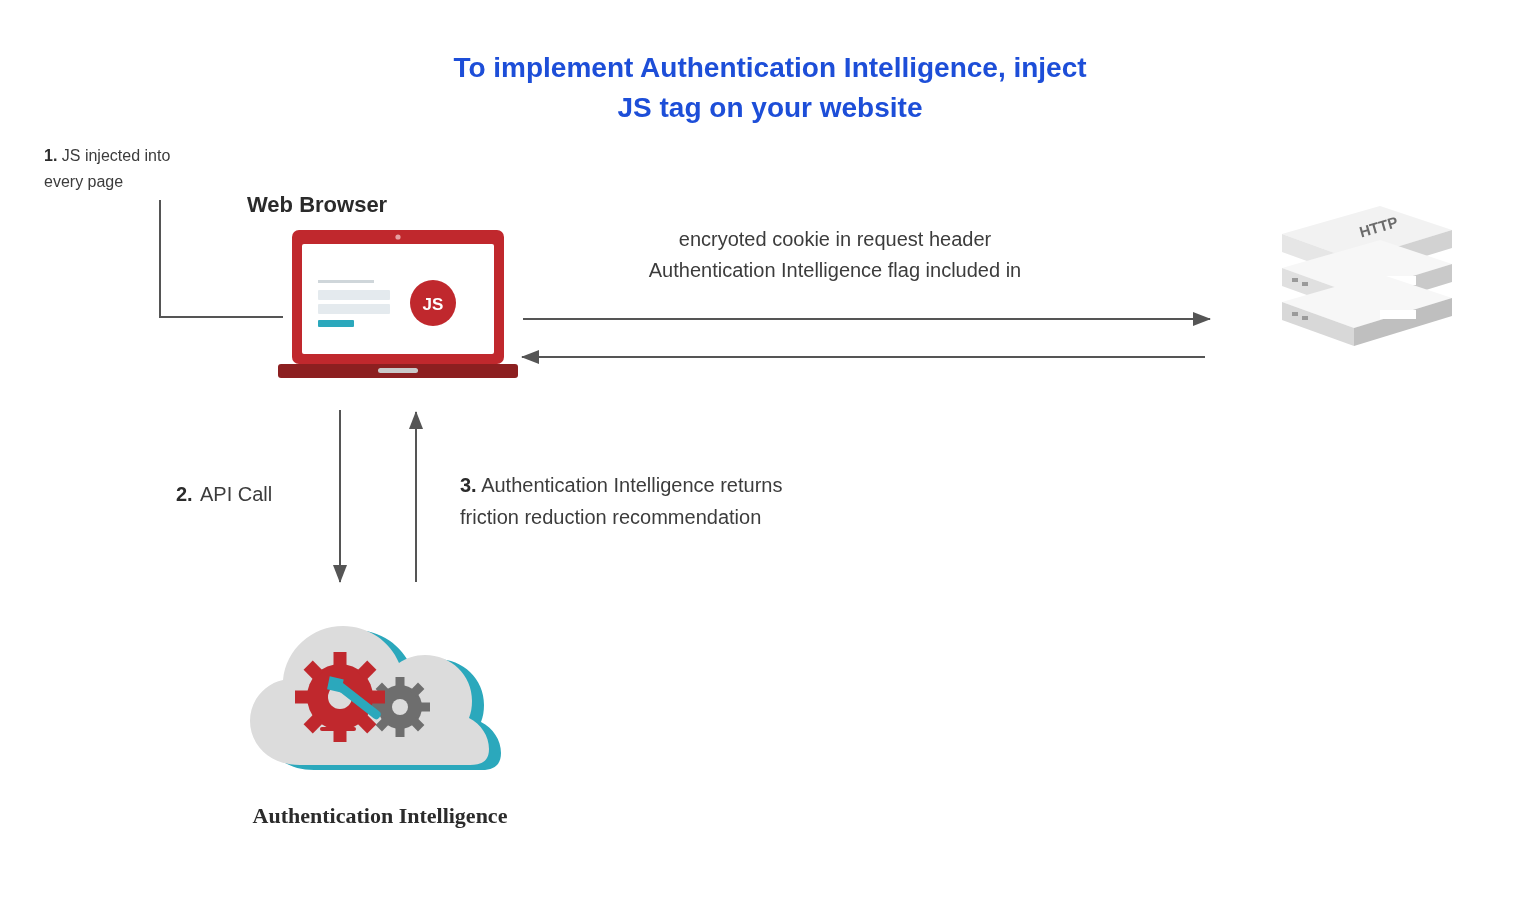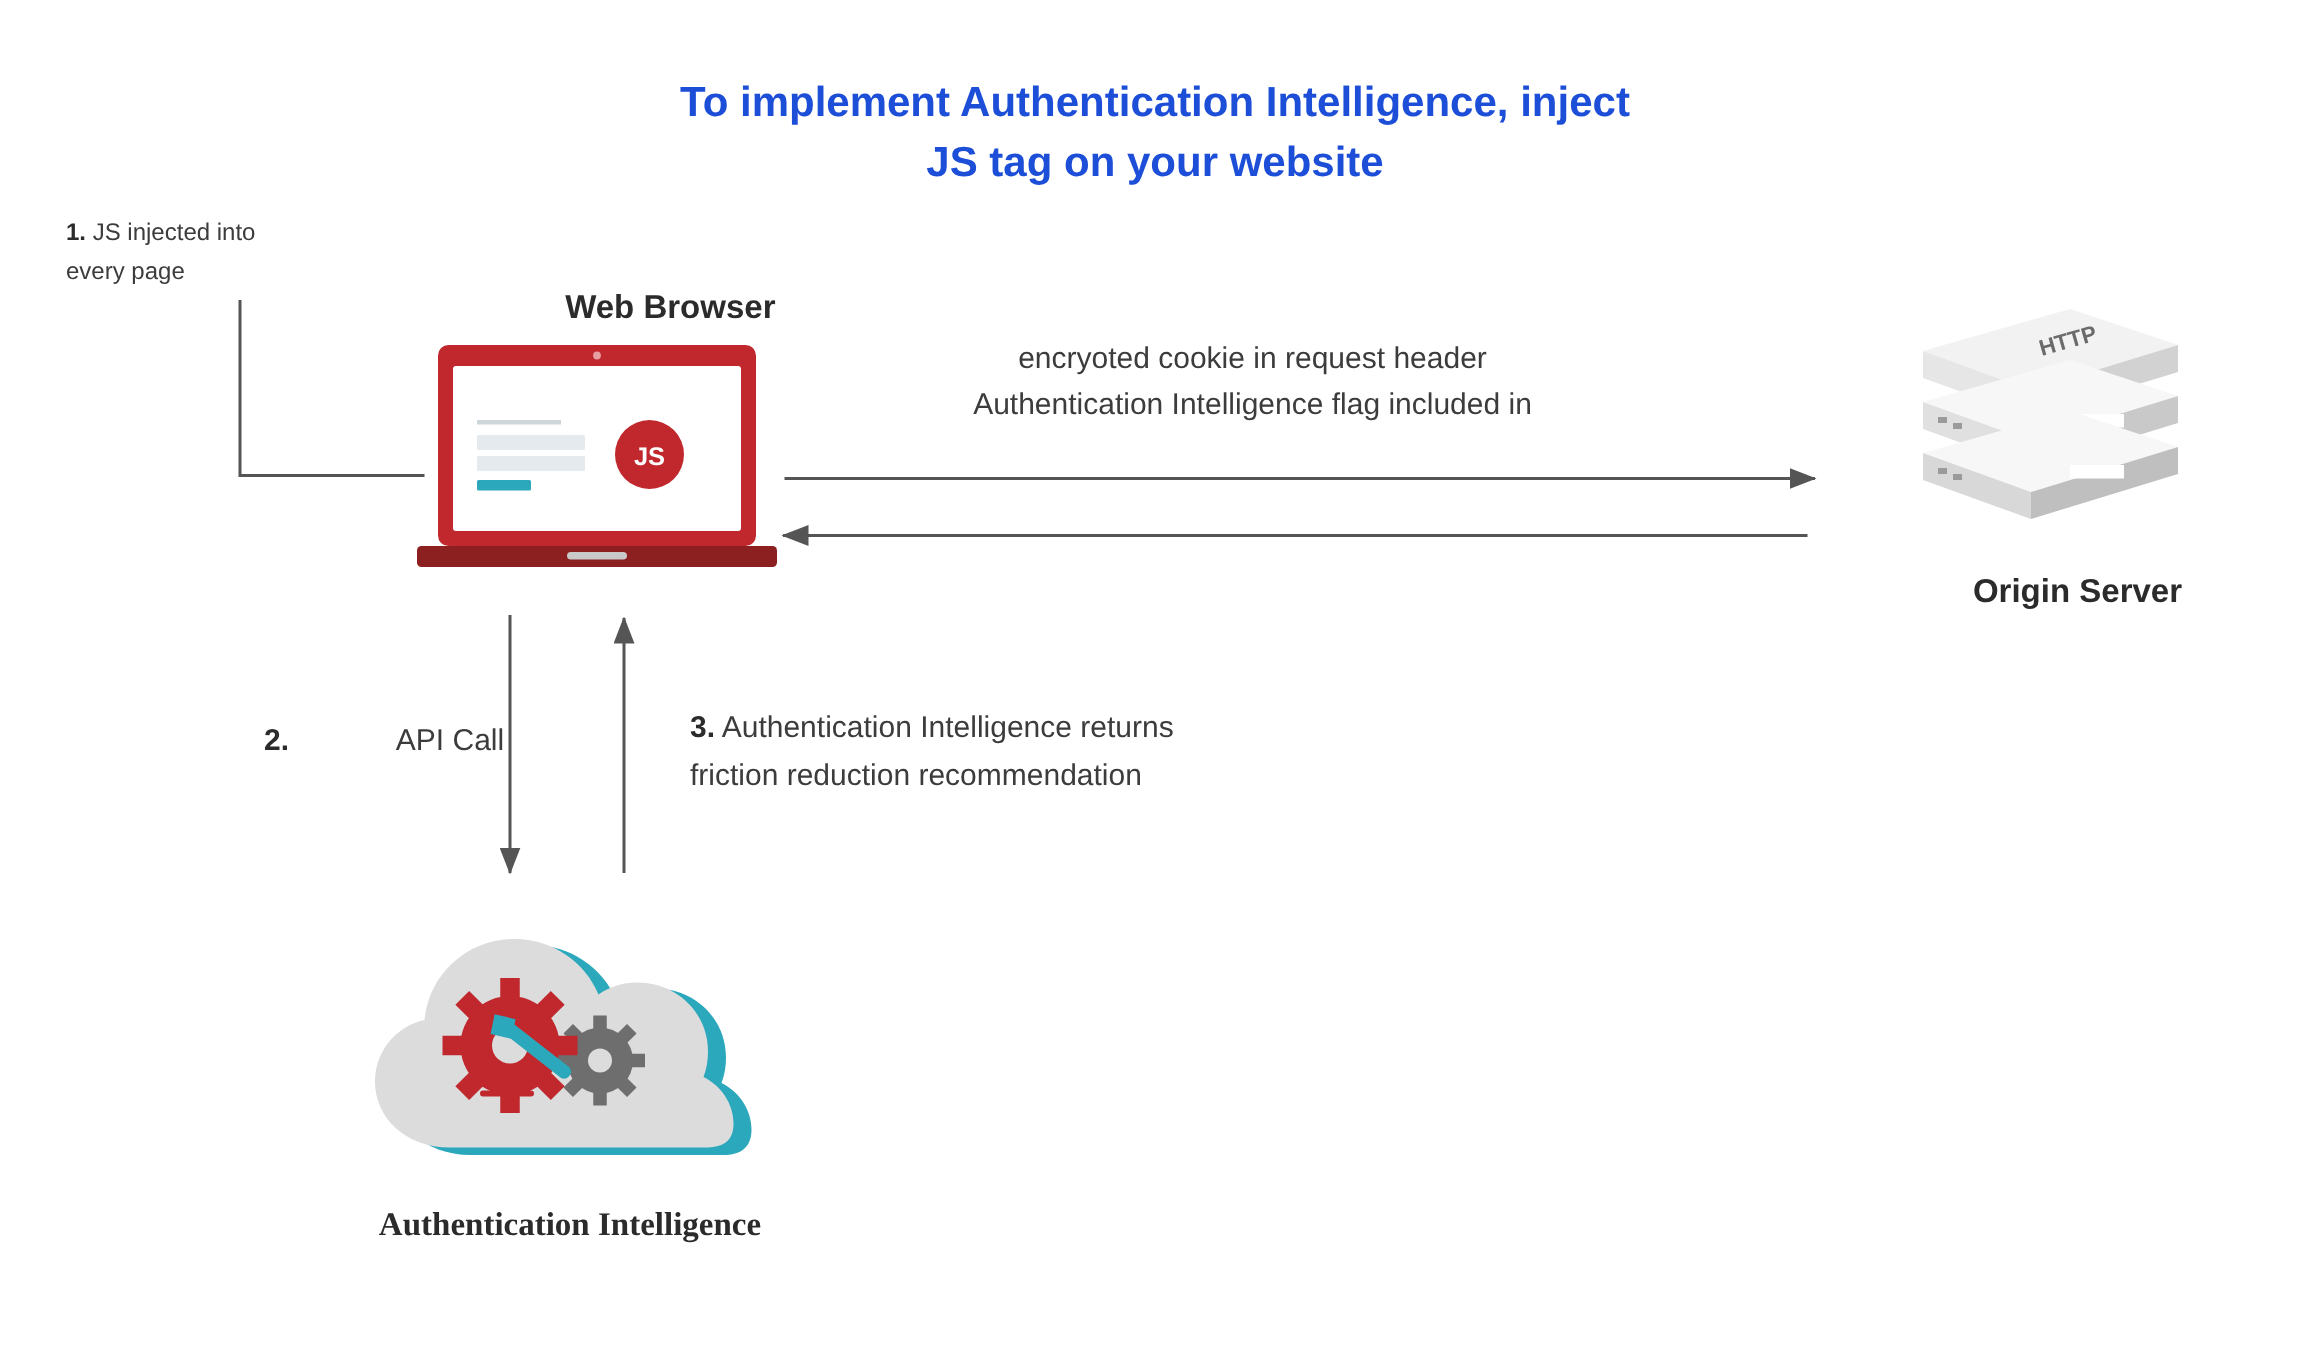--- a/index.html
+++ b/index.html
@@ -54,21 +54,21 @@
     font-size: 16px;
     line-height: 1.6;
     color: #3c3c3c;
   }
   #step1-label b { color: #2b2b2b; }
 
   #browser-title {
     left: 247px;
     top: 192px;
     width: 270px;
-    text-align: right;
+    text-align: left;
   }
 
   #flag-text {
     left: 545px;
     top: 224px;
     width: 580px;
     text-align: center;
   }
 
   #step2-label {
@@ -173,21 +173,21 @@
       <rect x="100" y="140" width="40" height="5" rx="2.5" ry="2.5" fill="#c9c9c9"></rect>
     </svg>
   </div>
 
   <div class="abs label-plain" id="flag-text">
     <div>encryoted cookie in request header</div>
     <div>Authentication Intelligence flag included in</div>
   </div>
 
   <div class="abs" id="step2-label"><b>2.</b></div>
-  <div class="abs" style="left:200px; top:483px; width:200px; font-size:20px;text-align:center;"> API Call</div>
+  <div class="abs" style="left:200px; top:483px; width:200px; font-size:20px;"> API Call</div>
 
   <div class="abs" id="step3-label">
     <div><b>3.</b> Authentication Intelligence returns</div>
     <div>friction reduction recommendation</div>
   </div>
 
   <div class="abs" id="server">
     <svg viewBox="0 0 200 180" width="200" height="180">
 
       <polygon points="20,38 118,10 190,34 92,64" fill="#f2f2f2"></polygon>
@@ -204,21 +204,20 @@
 
       <polygon points="20,106 118,78 190,102 92,132" fill="#f7f7f7"></polygon>
       <polygon points="92,132 190,102 190,120 92,150" fill="#bfbfbf"></polygon>
       <polygon points="20,106 92,132 92,150 20,124" fill="#d8d8d8"></polygon>
       <rect x="30" y="116" width="6" height="4" fill="#9a9a9a"></rect>
       <rect x="40" y="120" width="6" height="4" fill="#9a9a9a"></rect>
       <rect x="118" y="114" width="36" height="9" fill="#ffffff"></rect>
     </svg>
   </div>
 
-  <div class="abs label-bold" id="origin-title">Origin Server</div>
 
   <div class="abs" id="cloud">
     <svg viewBox="0 0 290 165" width="290" height="165">
 
       <path d="M82,155 C50,155 30,134 30,110 C30,90 44,73 63,69 C66,38 92,15 123,15
                C148,15 170,30 179,52 C186,47 195,44 205,44 C231,44 252,64 252,90
                C252,96 251,102 249,107 C261,113 269,125 269,138 C269,150 262,155 250,155 Z" fill="#2ba8bc"></path>
 
       <path d="M68,150 C38,150 18,130 18,106 C18,86 32,69 51,65 C54,34 80,11 111,11
                C136,11 158,26 167,48 C174,43 183,40 193,40 C219,40 240,60 240,86

